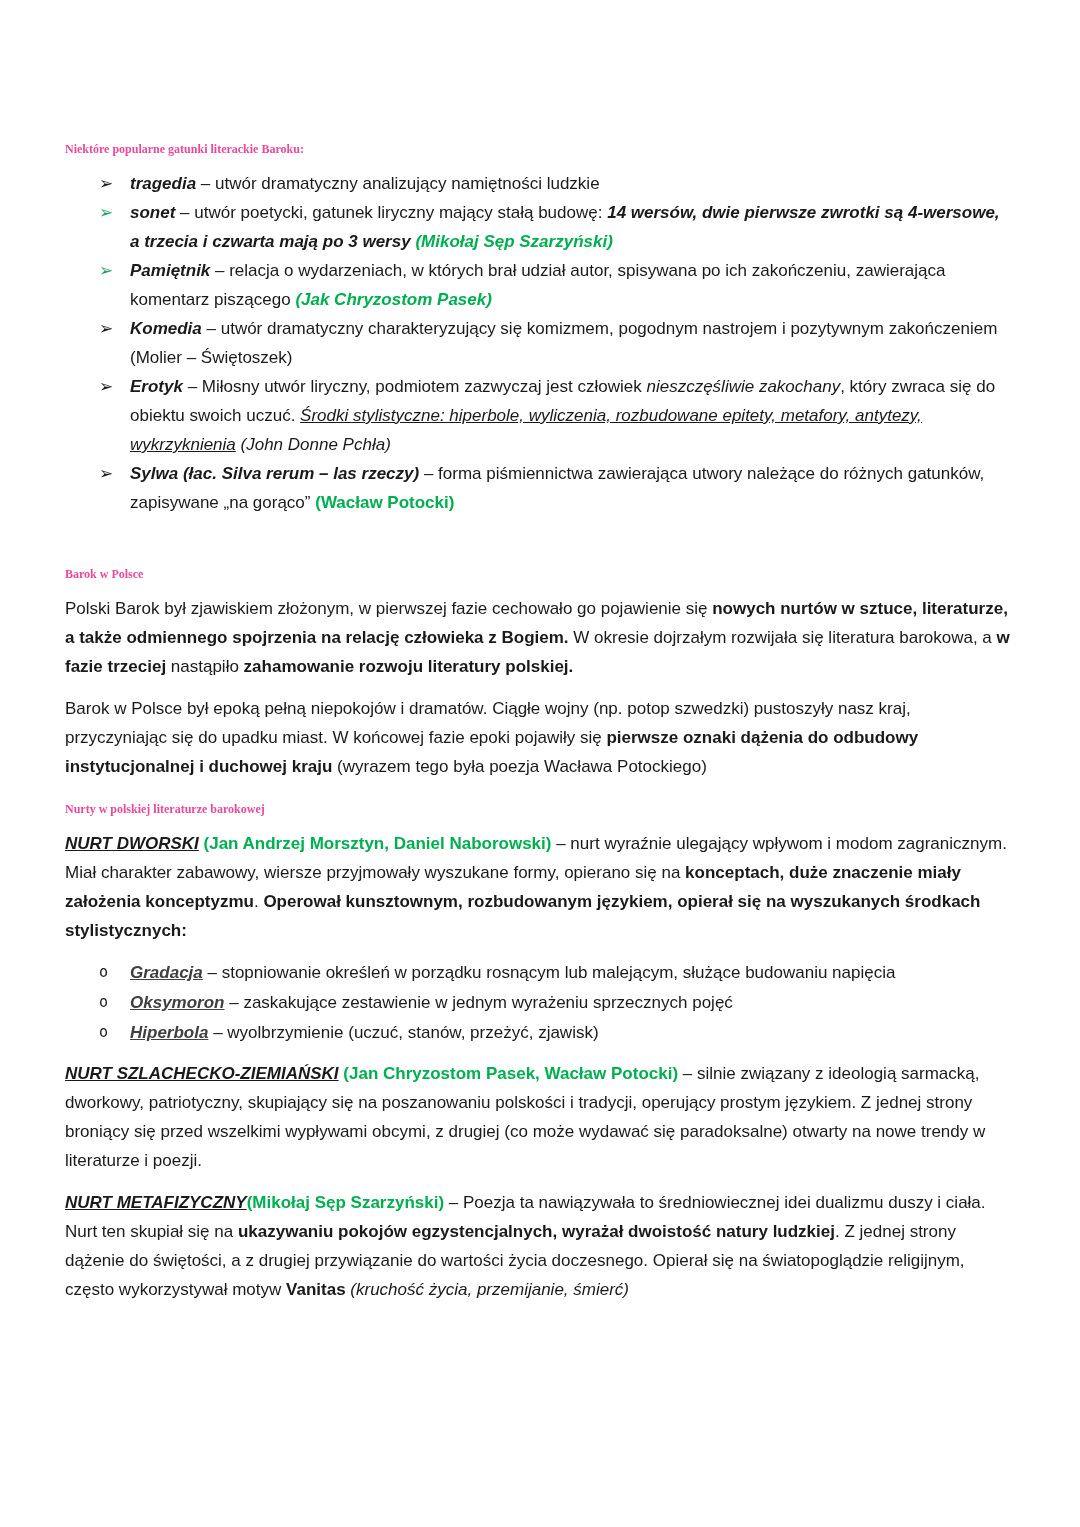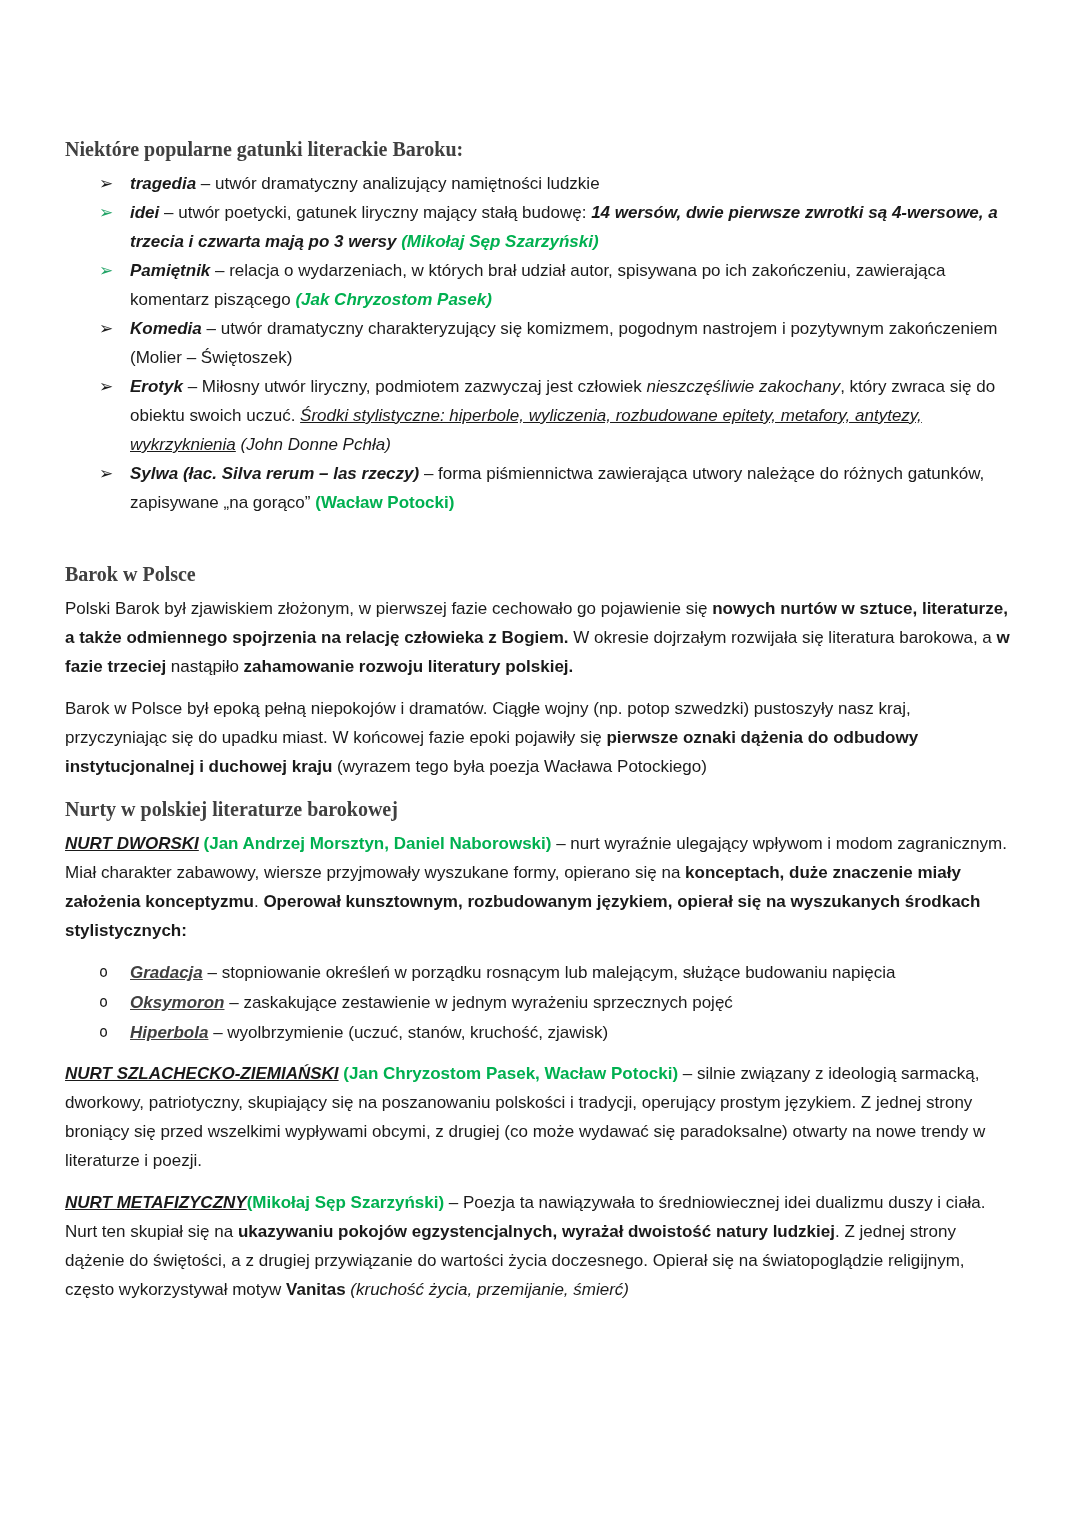--- a/index.html
+++ b/index.html
@@ -10,23 +10,23 @@
     box-sizing:border-box;
     padding:136px 68px 0 65px;
     font-family:"Liberation Sans", sans-serif;
     font-size:17px;
     line-height:29px;
     color:#1a1a1a;
     overflow:hidden;
   }
   .heading-blue{
     font-family:"Liberation Serif", serif;
-    color:#404040;
+    color:#ec4899;
     font-weight:700;
-    font-size:20px;
+    font-size:12px;
     line-height:26px;
     margin:0 0 7px 0;
   }
   .h-barok{margin-top:44px;}
   .h-nurty{margin-top:15px;}
   p{margin:0 0 13px 0;}
   ul{list-style:none;margin:0;padding:0;}
   ul.arrow-list{margin-bottom:13px;}
   ul.circle-list{margin:0 0 12px 0;}
   li{display:flex;align-items:flex-start;}
@@ -58,21 +58,21 @@
 
   <h2 class="heading-blue">Niektóre popularne gatunki literackie Baroku:</h2>
 
   <ul class="arrow-list">
     <li>
       <span class="marker" data-color="black">➢</span>
       <span class="li-text"><span class="b i">tragedia</span><span> – utwór dramatyczny analizujący namiętności ludzkie</span></span>
     </li>
     <li>
       <span class="marker" data-color="green">➢</span>
-      <span class="li-text"><span class="b i">idei</span><span> – utwór poetycki, gatunek liryczny mający stałą budowę: </span><span class="b i">14 wersów, dwie pierwsze zwrotki są 4-wersowe, a trzecia i czwarta mają po 3 wersy </span><span class="b i g">(Mikołaj Sęp Szarzyński)</span></span>
+      <span class="li-text"><span class="b i">sonet</span><span> – utwór poetycki, gatunek liryczny mający stałą budowę: </span><span class="b i">14 wersów, dwie pierwsze zwrotki są 4-wersowe, a trzecia i czwarta mają po 3 wersy </span><span class="b i g">(Mikołaj Sęp Szarzyński)</span></span>
     </li>
     <li>
       <span class="marker" data-color="green">➢</span>
       <span class="li-text"><span class="b i">Pamiętnik</span><span> – relacja o wydarzeniach, w których brał udział autor, spisywana po ich zakończeniu, zawierająca komentarz piszącego </span><span class="b i g">(Jak Chryzostom Pasek)</span></span>
     </li>
     <li>
       <span class="marker" data-color="black">➢</span>
       <span class="li-text"><span class="b i">Komedia</span><span> – utwór dramatyczny charakteryzujący się komizmem, pogodnym nastrojem i pozytywnym zakończeniem (Molier – Świętoszek)</span></span>
     </li>
     <li>
@@ -100,21 +100,21 @@
     <li>
       <span class="marker">o</span>
       <span class="li-text"><span class="b i r">Gradacja</span><span> – stopniowanie określeń w porządku rosnącym lub malejącym, służące budowaniu napięcia</span></span>
     </li>
     <li>
       <span class="marker">o</span>
       <span class="li-text"><span class="b i r">Oksymoron</span><span> – zaskakujące zestawienie w jednym wyrażeniu sprzecznych pojęć</span></span>
     </li>
     <li>
       <span class="marker">o</span>
-      <span class="li-text"><span class="b i r">Hiperbola</span><span> – wyolbrzymienie (uczuć, stanów, kruchość, zjawisk)</span></span>
+      <span class="li-text"><span class="b i r">Hiperbola</span><span> – wyolbrzymienie (uczuć, stanów, przeżyć, zjawisk)</span></span>
     </li>
   </ul>
 
   <p><span class="b i u">NURT SZLACHECKO-ZIEMIAŃSKI</span><span> </span><span class="b g">(Jan Chryzostom Pasek, Wacław Potocki)</span><span> – silnie związany  z ideologią sarmacką, dworkowy, patriotyczny, skupiający się na poszanowaniu polskości i tradycji, operujący prostym językiem. Z jednej strony broniący się przed wszelkimi wypływami obcymi, z drugiej (co może wydawać się paradoksalne) otwarty na nowe trendy w literaturze i poezji.</span></p>
 
   <p><span class="b i u">NURT METAFIZYCZNY</span><span class="b g">(Mikołaj Sęp Szarzyński)</span><span> – Poezja ta nawiązywała to średniowiecznej idei dualizmu duszy i ciała. Nurt ten skupiał się na </span><span class="b">ukazywaniu pokojów egzystencjalnych, wyrażał dwoistość natury ludzkiej</span><span>. Z jednej strony dążenie do świętości, a z drugiej przywiązanie do wartości życia doczesnego. Opierał się na światopoglądzie religijnym, często wykorzystywał motyw </span><span class="b">Vanitas</span><span> </span><span class="i">(kruchość życia, przemijanie, śmierć)</span></p>
 
 </div>
 
 </body></html>

